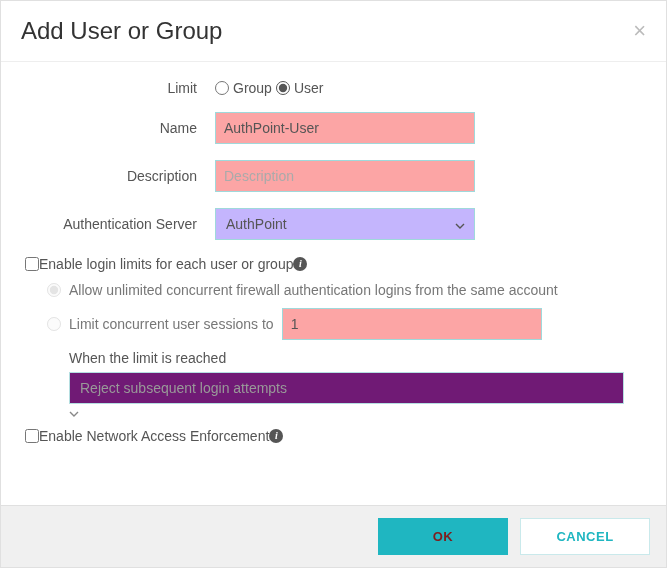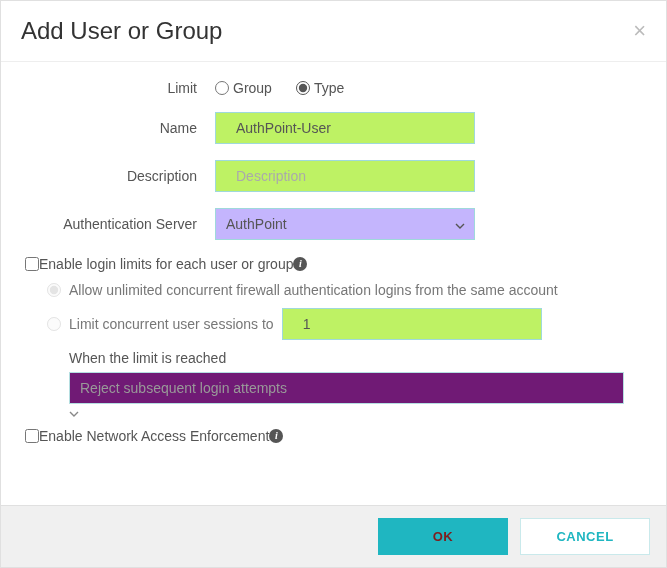--- a/index.html
+++ b/index.html
@@ -45,41 +45,41 @@
     }
     .form-label {
       width: 190px;
       text-align: right;
       padding-right: 18px;
       color: #555;
       font-size: 14px;
     }
     .radio-group {
       display: flex;
-      gap: 24px;
+      gap: 4px;
       align-items: center;
     }
     .radio-item {
       display: flex;
       align-items: center;
       gap: 4px;
       cursor: pointer;
     }
     input[type="radio"] {
       width: 14px;
       height: 14px;
       accent-color: #555;
     }
     input[type="text"] {
       border: 1px solid #9fd9db;
-      padding: 7px 20px;
+      padding: 7px 8px;
       font-size: 14px;
       width: 260px;
       color: #555;
-      background: #bef264;
+      background: #fca5a5;
     }
     input[type="text"]::placeholder { color: #aaa; }
     .select-wrap {
       position: relative;
       width: 260px;
     }
     .select-wrap .chev {
       position: absolute;
       right: 10px;
       top: 50%;
@@ -204,21 +204,21 @@
 
   <div class="form-row">
     <div class="form-label">Limit</div>
     <div class="radio-group">
       <label class="radio-item">
         <input type="radio" name="type" style="">
         <span>Group</span>
       </label>
       <label class="radio-item">
         <input type="radio" name="type" checked="" style="">
-        <span>Type</span>
+        <span>User</span>
       </label>
     </div>
   </div>
 
   <div class="form-row">
     <div class="form-label">Name</div>
     <input type="text" value="AuthPoint-User" style="">
   </div>
 
   <div class="form-row">

